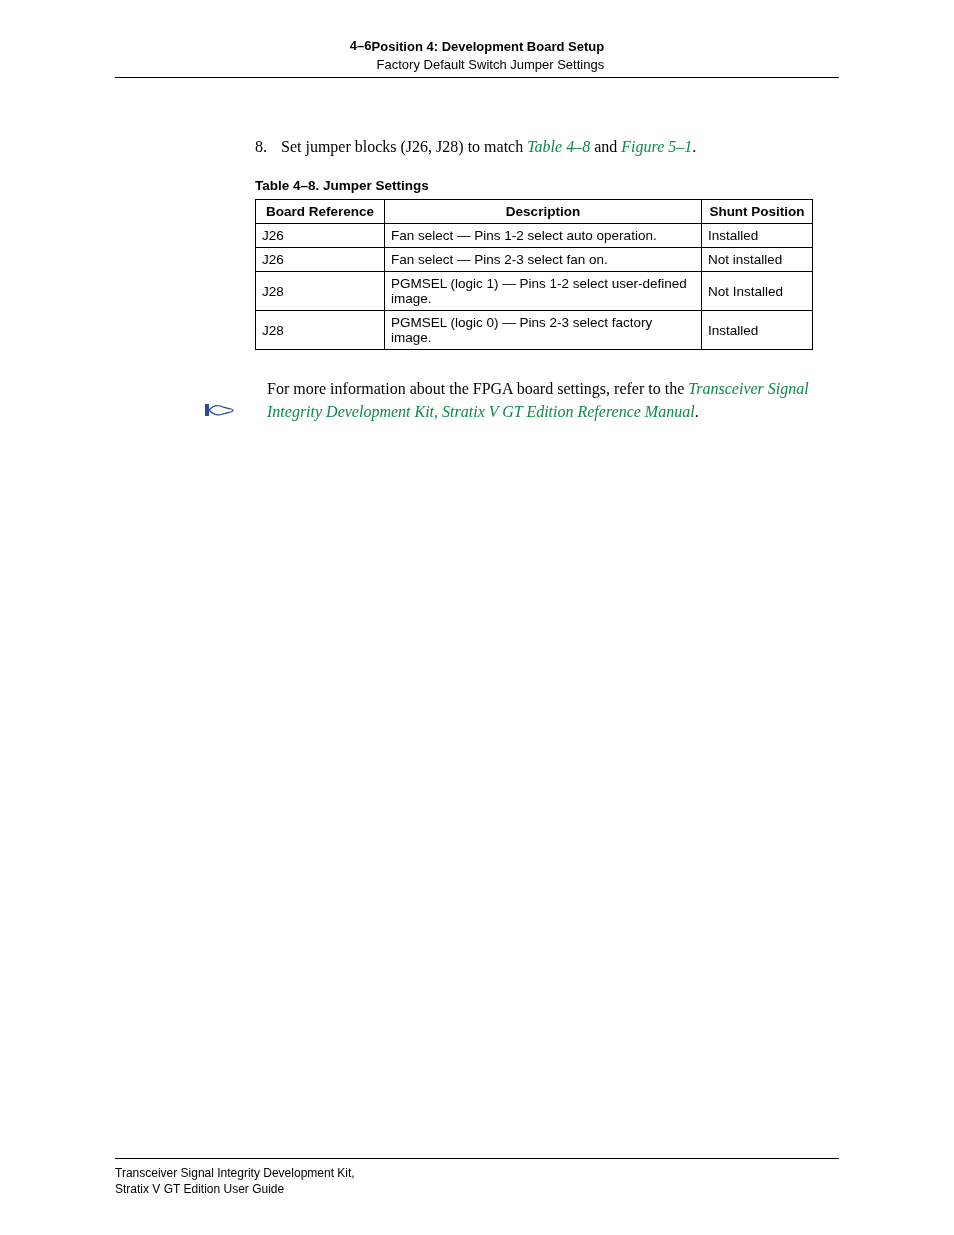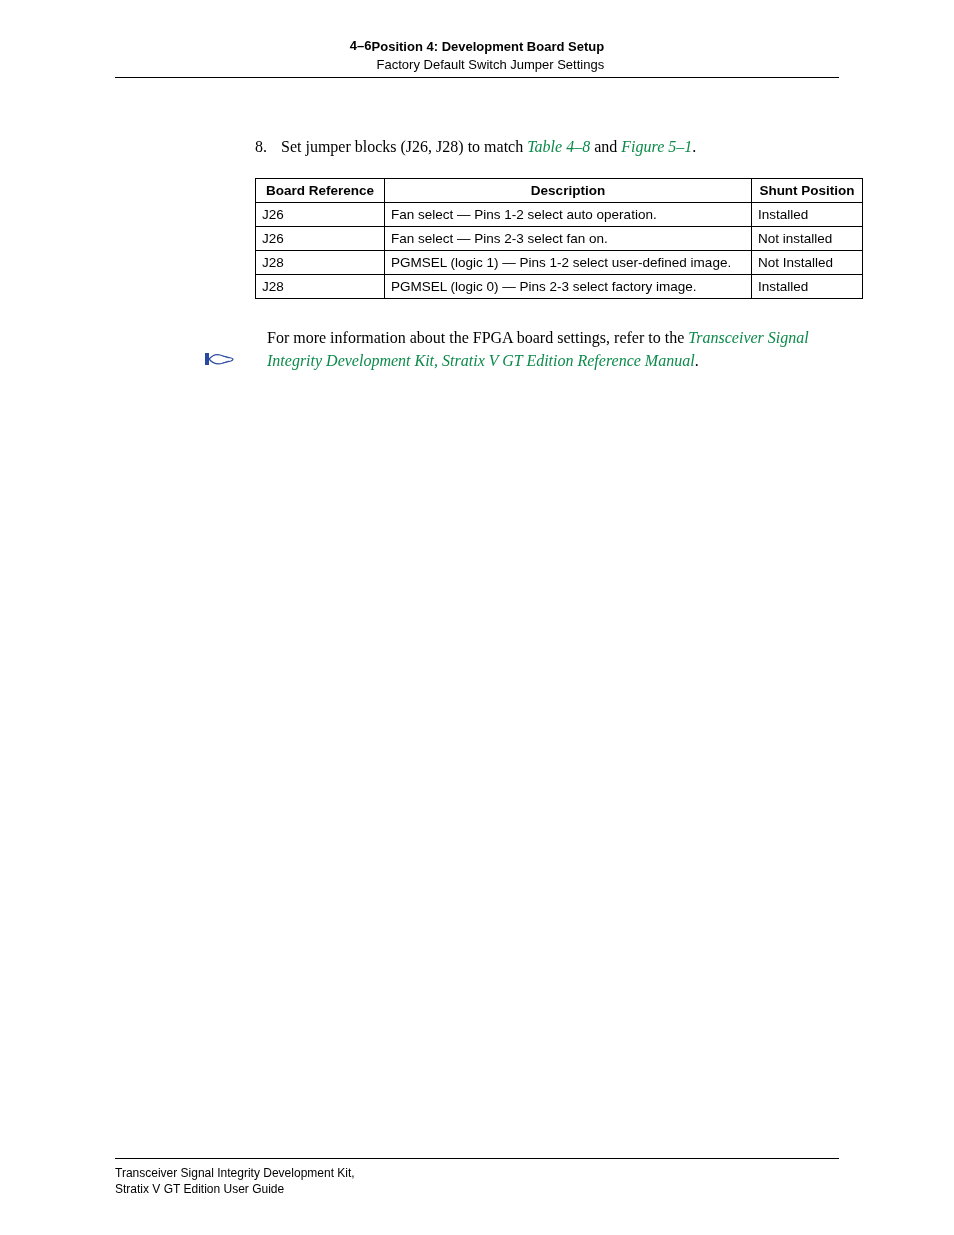--- a/index.html
+++ b/index.html
@@ -55,21 +55,21 @@
     font-family: Helvetica, Arial, sans-serif;
     font-size: 13.5px;
     font-weight: bold;
     margin-bottom: 6px;
   }
   table.jumper {
     margin-left: 140px;
     border-collapse: collapse;
     font-family: Helvetica, Arial, sans-serif;
     font-size: 13.5px;
-    width: 608px;
+    width: 558px;
   }
   table.jumper th, table.jumper td {
     border: 1px solid #000;
     padding: 4px 6px 4px 6px;
     text-align: left;
     vertical-align: middle;
   }
   table.jumper th {
     font-weight: bold;
     text-align: center;
@@ -127,20 +127,21 @@
       </div>
       <div class="line2">Factory Default Switch Jumper Settings</div>
     </div>
   </div>
 
   <div class="step-line">
     <span class="step-num">8.</span>
     <span>Set jumper blocks (J26, J28) to match </span><span class="link-green">Table 4–8</span><span> and </span><span class="link-green">Figure 5–1</span><span>.</span>
   </div>
 
+  <div class="table-caption">Table 4–8.  Jumper Settings</div>
 
   <table class="jumper">
     <thead>
       <tr>
         <th class="col-ref">Board Reference</th>
         <th class="col-desc">Description</th>
         <th class="col-shunt">Shunt Position</th>
       </tr>
     </thead>
     <tbody>

